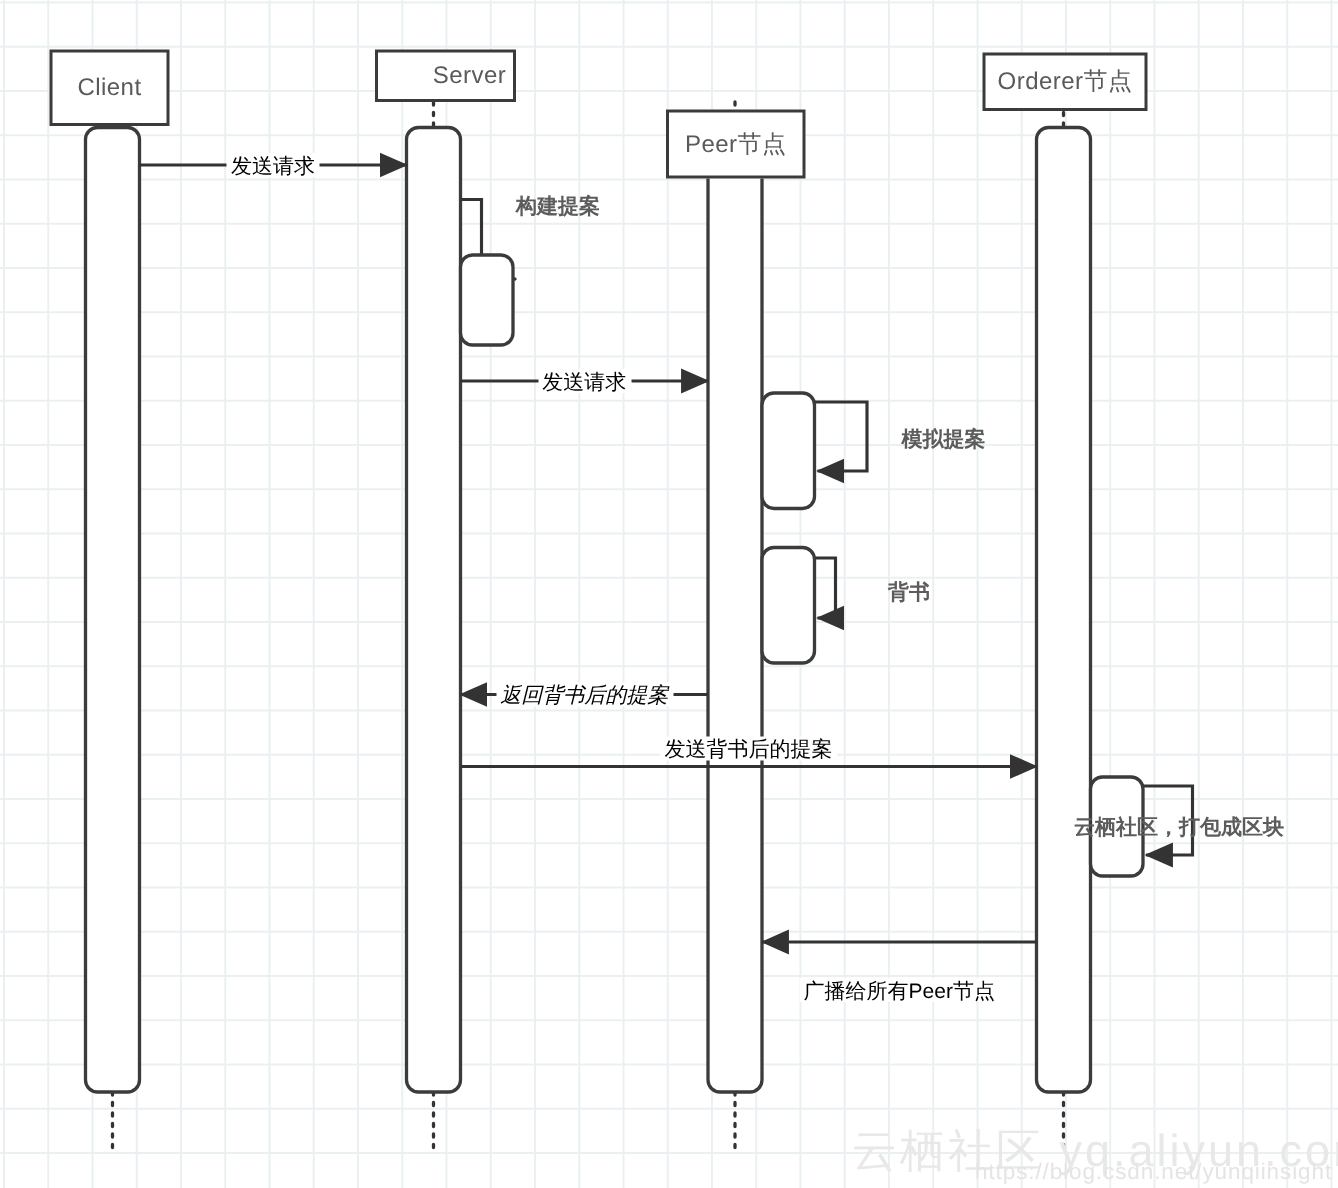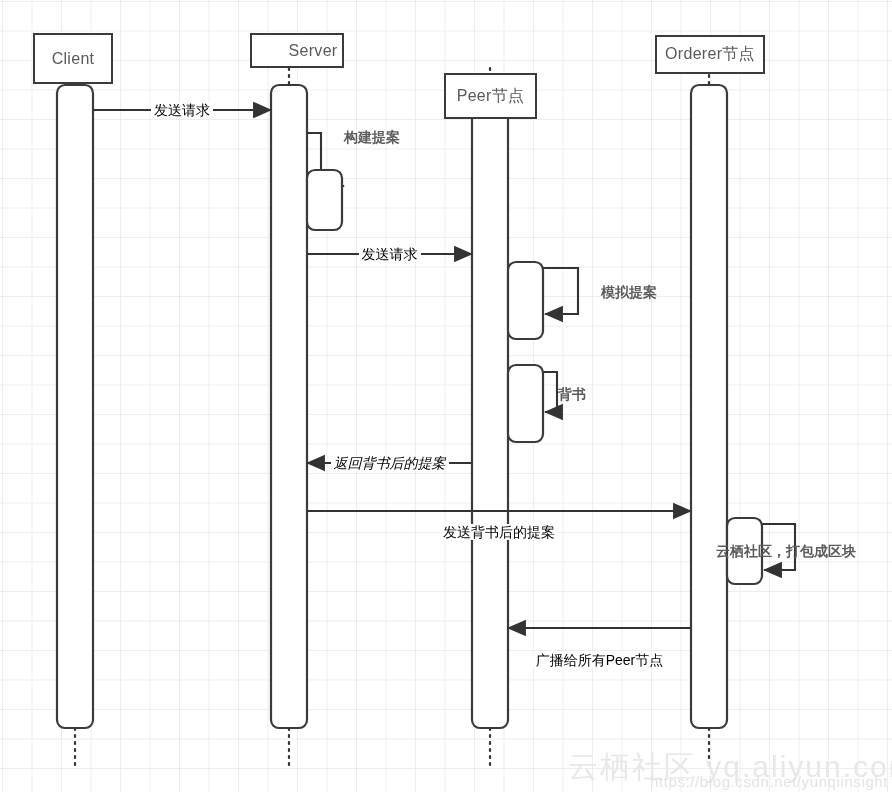--- a/index.html
+++ b/index.html
@@ -134,24 +134,24 @@
         <span>Peer节点</span>
       </div>
       <div class="actor-box" style="left: 655px; top: 35px; width: 110px; height: 39px;">
         <span>Orderer节点</span>
       </div>
     </div>
   <div id="labels-layer">
       <div class="msg-label" style="left: 182px; top: 110px;">发送请求</div>
       <div class="msg-label" style="left: 389.5px; top: 254px;">发送请求</div>
       <div class="msg-label" style="left: 389.5px; top: 463px; font-style: italic;">返回背书后的提案</div>
-      <div class="msg-label" style="left: 499px; top: 532px;">发送背书后的提案</div>
+      <div class="msg-label" style="left: 499px; top: 499px;">发送背书后的提案</div>
       <div class="msg-label" style="left: 599.5px; top: 660px;">广播给所有Peer节点</div>
       <div class="self-label" style="left: 344px; top: 137px;">构建提案</div>
       <div class="self-label" style="left: 567px; top: 292px; margin-left: 34px;">模拟提案</div>
-      <div class="self-label" style="left: 558px; top: 394px;">背书</div>
+      <div class="self-label" style="left: 592px; top: 394px;">背书</div>
       <div class="self-label" style="left: 716px; top: 551px;">云栖社区，打包成区块</div>
     </div>
 
   <div class="watermark wm-main" style="left: 568px; top: 747px;">云栖社区 yq.aliyun.com</div>
   <div class="watermark wm-sub" style="left: 650px; top: 773px;">https://blog.csdn.net/yunqiinsight</div>
 
 </div>
 
 </body></html>

